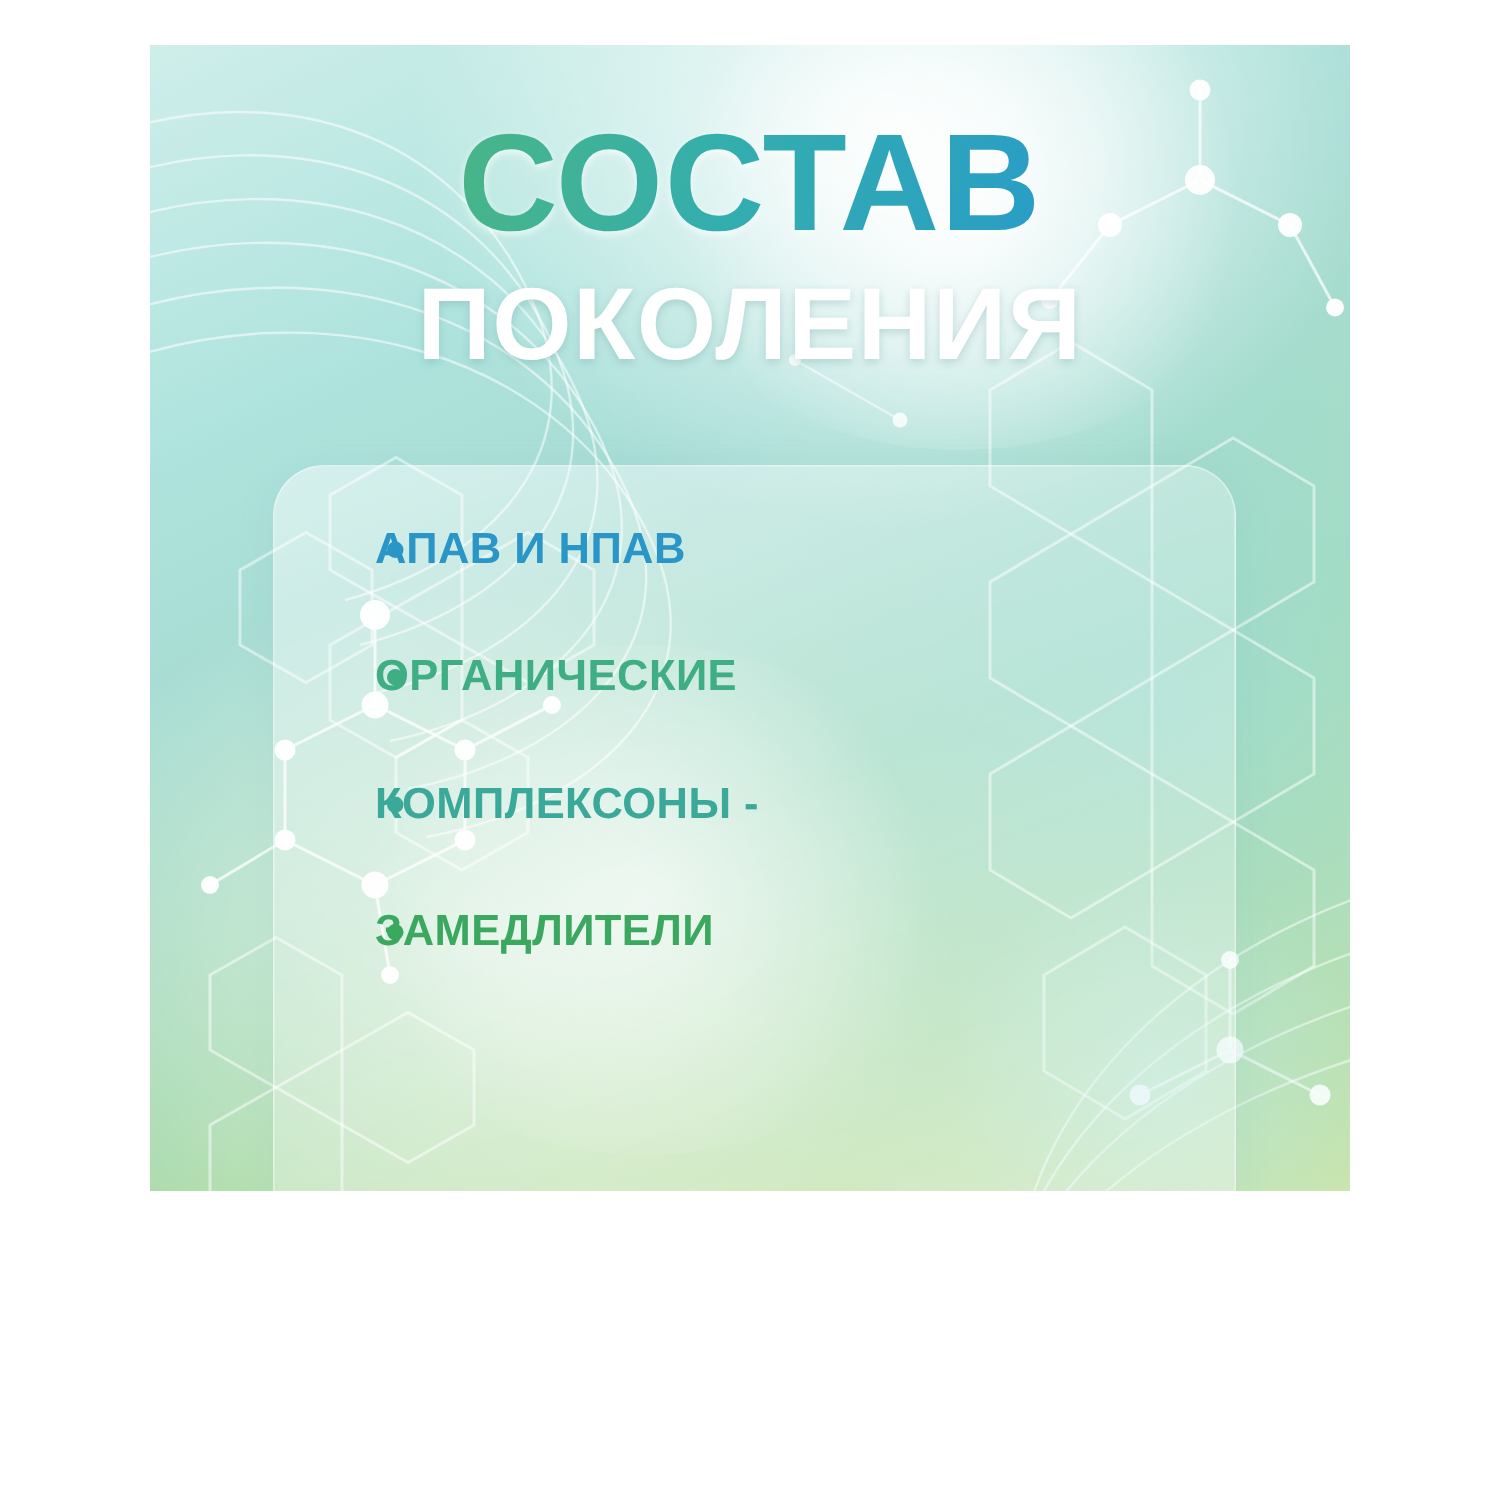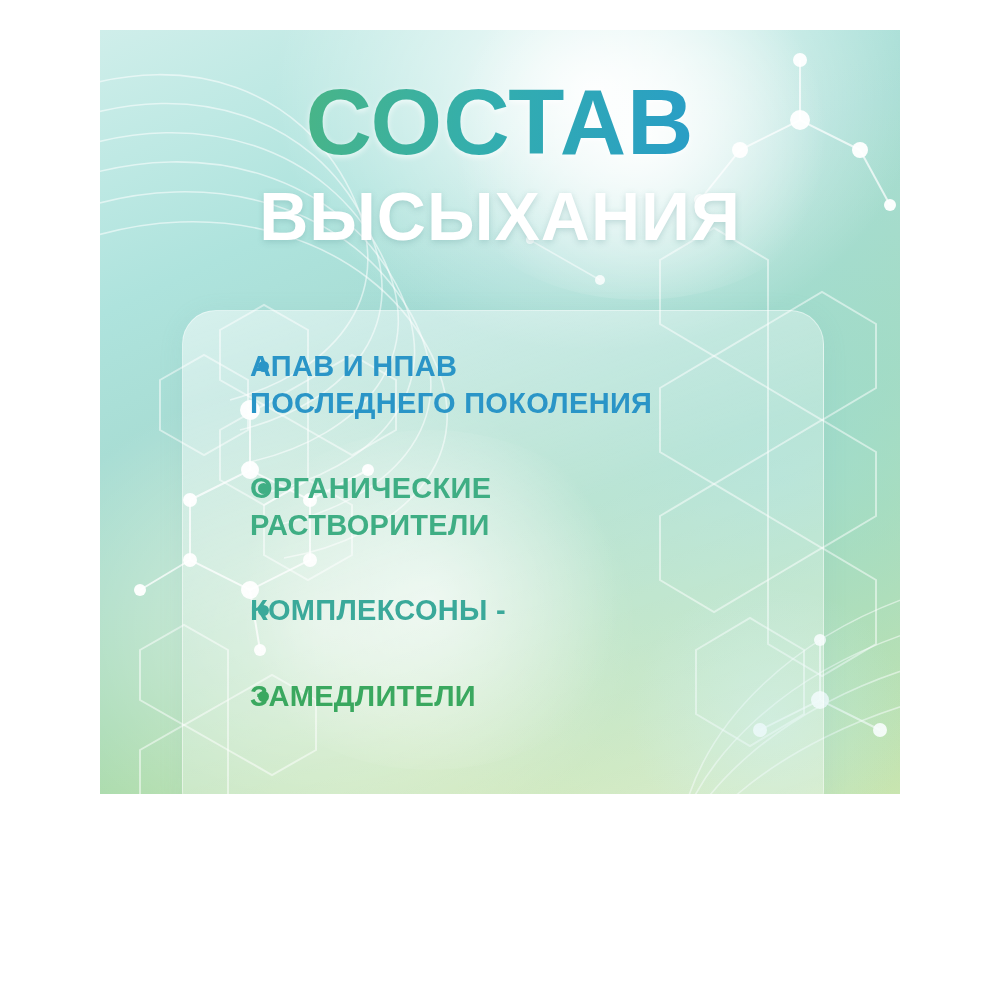--- a/index.html
+++ b/index.html
@@ -277,37 +277,35 @@
     </g>
   </svg>
 
   <div class="glow glow-a"></div>
   <div class="glow glow-b"></div>
   <div class="glow glow-c"></div>
   <div class="glow glow-d"></div>
 
   <div id="heading-block">
     <div id="title-main">СОСТАВ</div>
-    <div id="title-sub">ВЫСЫХАНИЯ</div>
+    <div id="title-sub">ПОКОЛЕНИЯ</div>
   </div>
 
   <div id="list-panel"></div>
 
   <div id="list">
 
     <div class="item c1">
       <span class="bullet b1"></span>
       <span class="txt">АПАВ И НПАВ</span>
-      <span class="txt">ПОСЛЕДНЕГО ПОКОЛЕНИЯ</span>
     </div>
 
     <div class="item c2">
       <span class="bullet b2"></span>
       <span class="txt">ОРГАНИЧЕСКИЕ</span>
-      <span class="txt">РАСТВОРИТЕЛИ</span>
     </div>
 
     <div class="item c3">
       <span class="bullet b3"></span>
       <span class="txt">КОМПЛЕКСОНЫ -</span>
     </div>
 
     <div class="item c4">
       <span class="bullet b4"></span>
       <span class="txt">ЗАМЕДЛИТЕЛИ</span>

